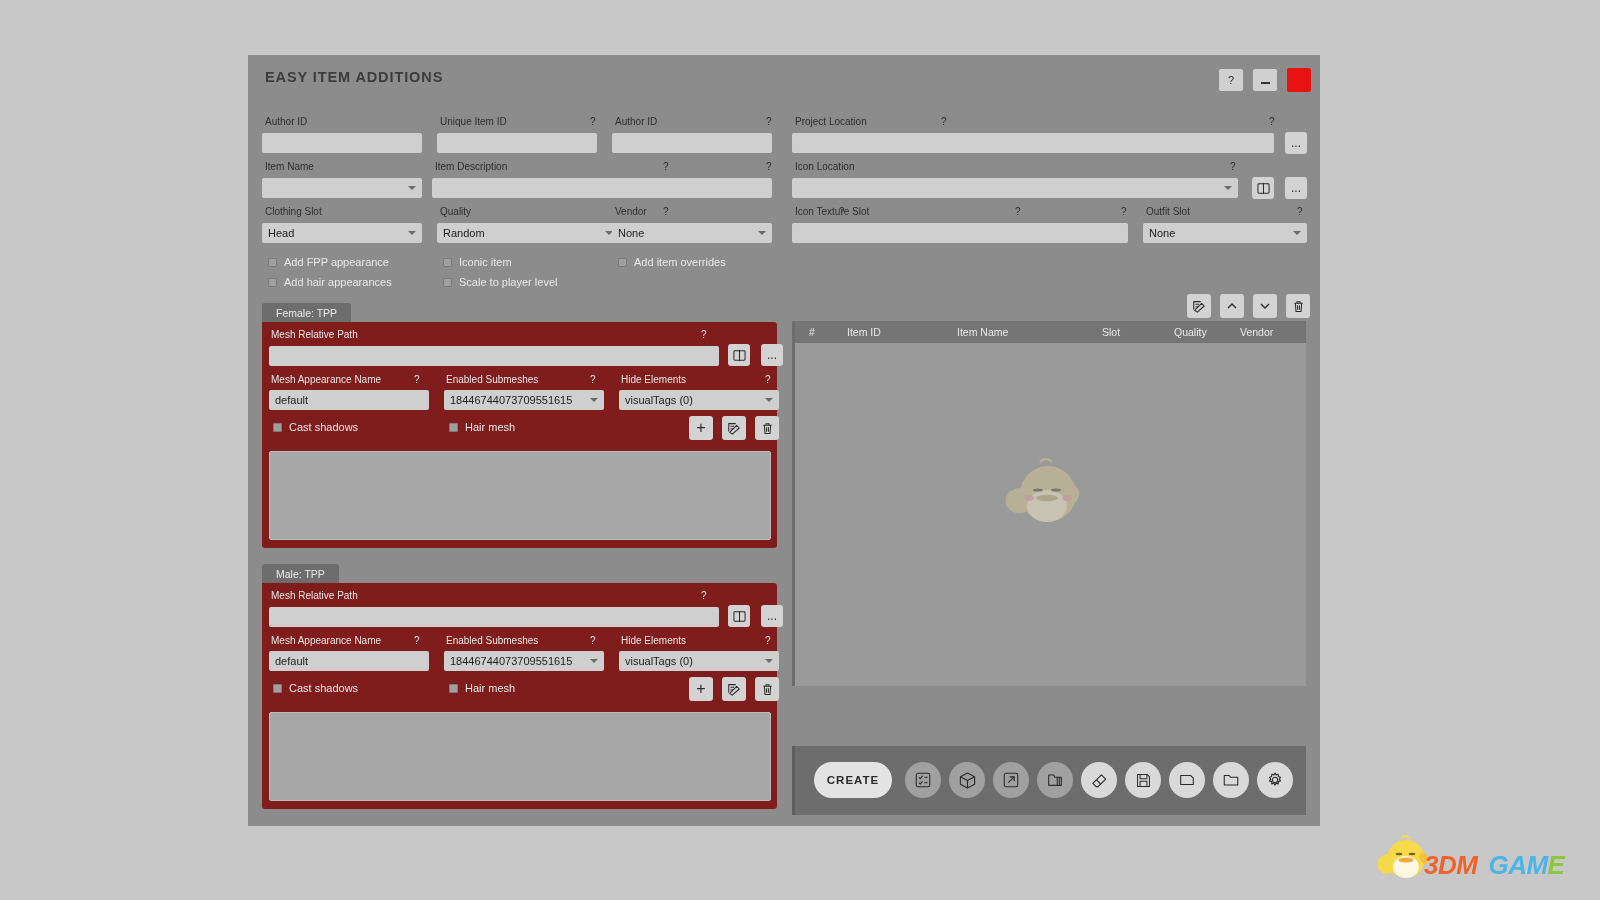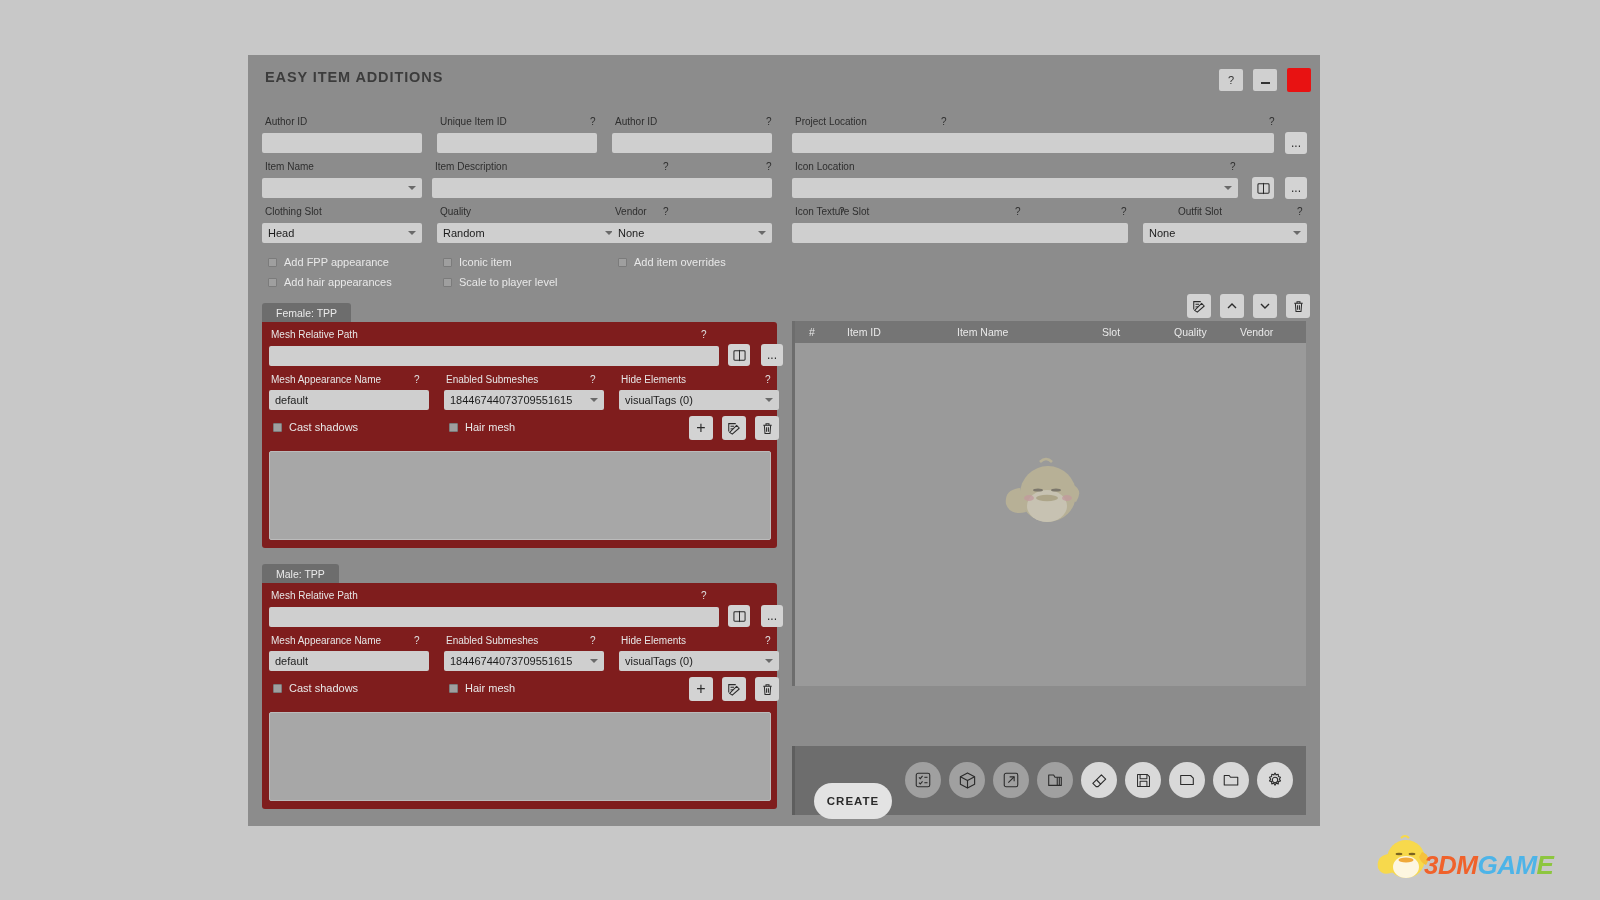--- a/index.html
+++ b/index.html
@@ -243,21 +243,20 @@
     border-radius: 18px;
     display: flex;
     align-items: center;
     justify-content: center;
     font-size: 11.5px;
     font-weight: bold;
     letter-spacing: 1px;
     color: #2b2b2b;
     cursor: pointer;
     user-select: none;
-    margin-top: 21px;
   }
   .circbtn {
     position: absolute;
     top: 16px;
     width: 36px;
     height: 36px;
     border-radius: 50%;
     background: #a0a0a0;
     display: flex;
     align-items: center;
@@ -288,21 +287,21 @@
   #wm-text {
     position: absolute;
     left: 52px;
     top: 18px;
     font-size: 26px;
     font-weight: bold;
     font-style: italic;
     letter-spacing: -0.5px;
   }
   .wm-o { color: #f0622b; }
-  .wm-b { color: #4db4e8; }
+  .wm-b { color: #4db4e8; padding-left: 11px; }
   .wm-g { color: #8dc63f; }
 </style>
 </head>
 <body>
 
 <div id="app-window">
 
   <div id="title-bar">
     <div id="app-title">EASY ITEM ADDITIONS</div>
     <div class="win-btn" id="btn-help">?</div>
@@ -372,21 +371,21 @@
   <div class="qmark" style="left:766px; top:150px;">?</div>
   <div class="combo" style="left:363px; top:167px; width:160px;">
     <span>None</span>
     <span class="caret"></span>
   </div>
 
   <div class="fld-label" style="left:546px; top:150px;">Icon Texture Slot</div>
   <div class="qmark" style="left:872px; top:150px;">?</div>
   <input class="txtbox" style="left: 543px; top: 167px; width: 336px;" value="">
 
-  <div class="fld-label" style="left:897px; top:150px;margin-left:32px;">Outfit Slot</div>
+  <div class="fld-label" style="left:897px; top:150px;">Outfit Slot</div>
   <div class="qmark" style="left:1048px; top:150px;">?</div>
   <div class="combo" style="left:894px; top:167px; width:164px;">
     <span>None</span>
     <span class="caret"></span>
   </div>
 
   <div class="cbrow" style="left:19px; top:200px;">
     <span class="cbbox"></span>
     <span class="cblabel">Add FPP appearance</span>
   </div>

